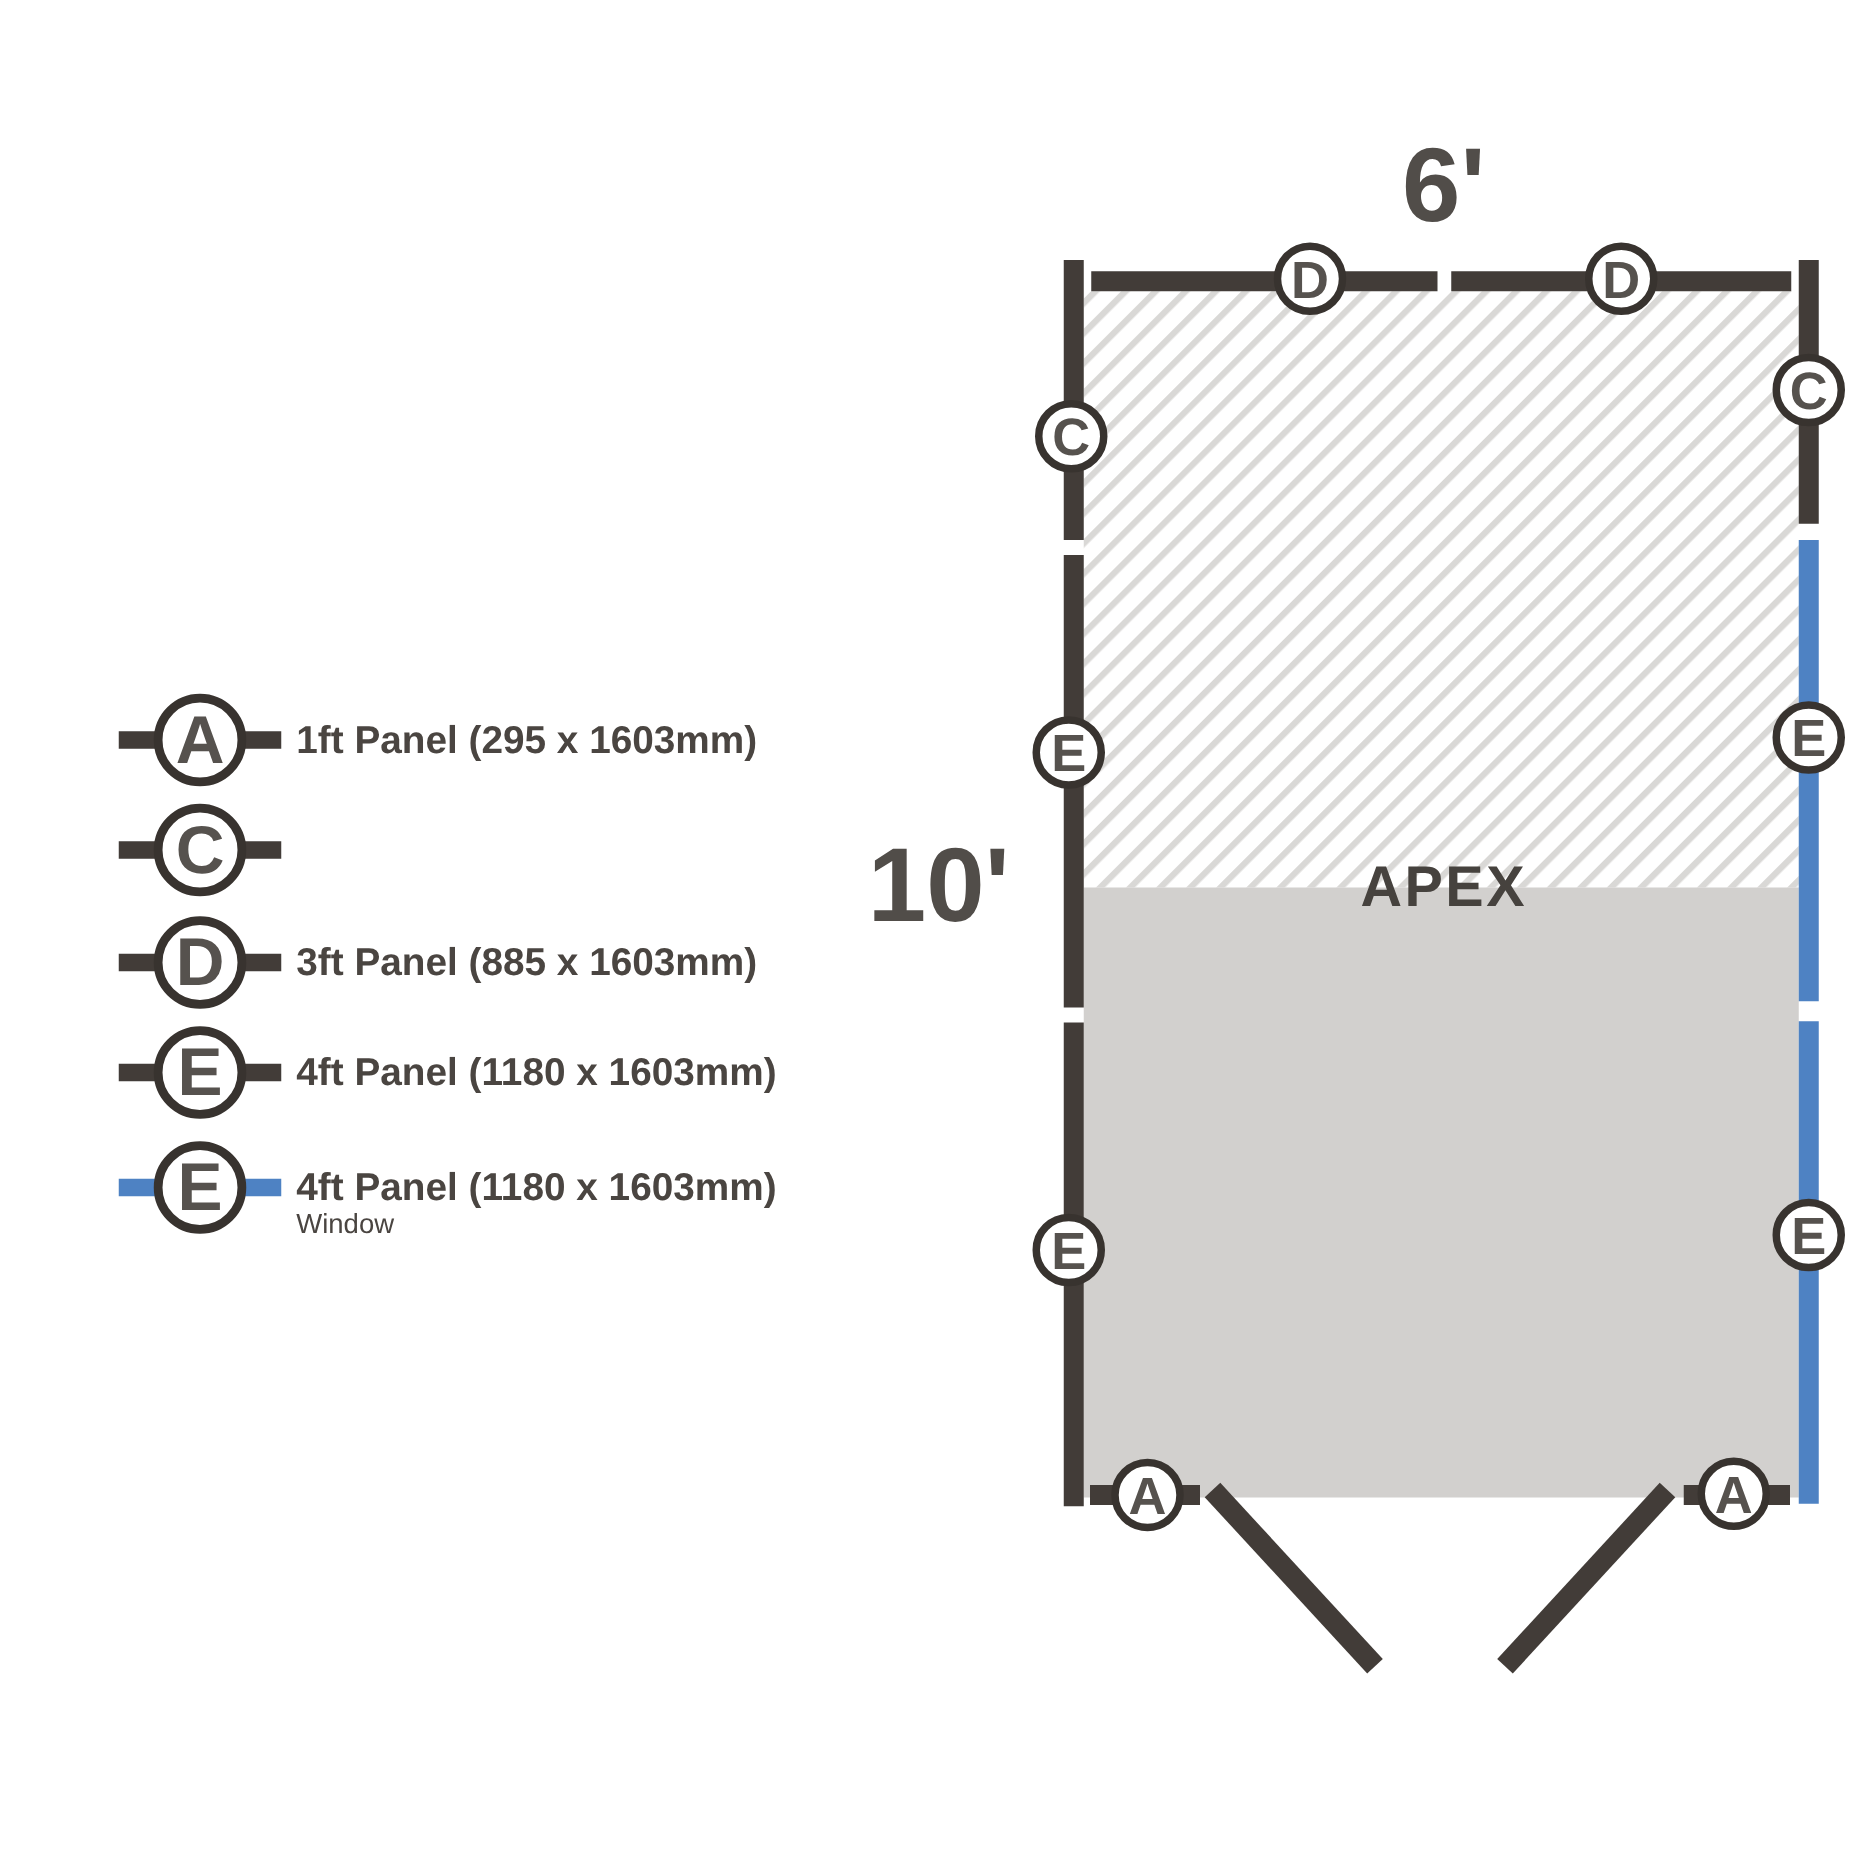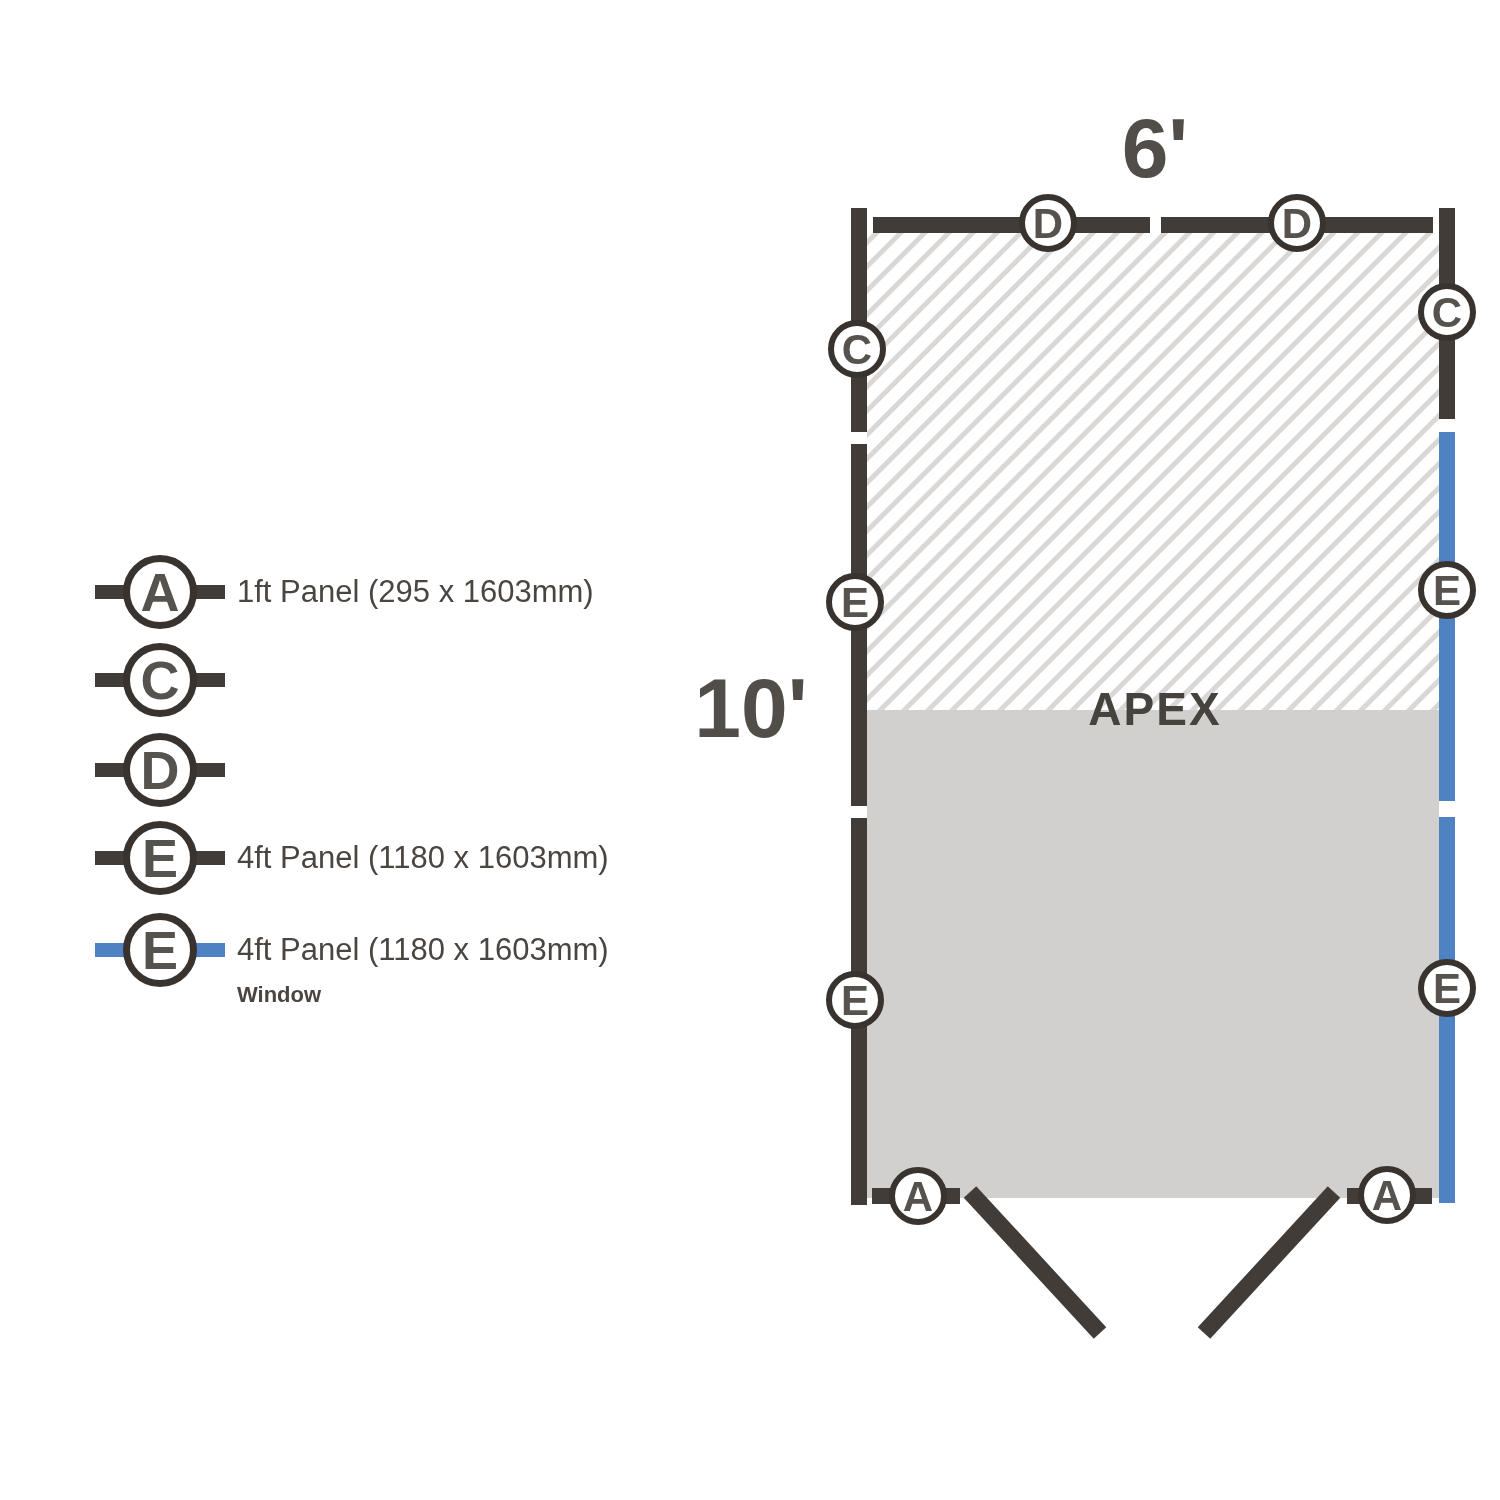--- a/index.html
+++ b/index.html
@@ -17,24 +17,24 @@
 
   
   .legend{position:absolute;left:0;top:0;width:700px;height:1500px;}
   .legend-row{position:absolute;left:90px;width:600px;height:90px;}
   .lr-line{position:absolute;left:5px;top:38px;width:130px;height:14px;background:var(--dark);}
   .lr-line.window{background:var(--blue);}
   .lr-circle{position:absolute;left:33px;top:8px;width:74px;height:74px;box-sizing:border-box;
              border:7px solid var(--circle-stroke);border-radius:50%;background:#fff;
              display:flex;align-items:center;justify-content:center;
              font-weight:bold;font-size:54px;color:var(--letter);}
-  .lr-text{position:absolute;left:147px;top:26px;font-weight:normal;font-size:31px;
+  .lr-text{position:absolute;left:147px;top:26px;font-weight:bold;font-size:31px;
            color:var(--text);white-space:nowrap;line-height:37px;}
-  .lr-sub{position:absolute;left:147px;top:61px;font-weight:bold;font-size:22px;
-          color:var(--text);white-space:nowrap;margin-top:16px;}
+  .lr-sub{position:absolute;left:147px;top:61px;font-weight:normal;font-size:22px;
+          color:var(--text);white-space:nowrap;}
 
   
   .marker-letter{font-family:"Liberation Sans",sans-serif;font-weight:bold;font-size:42px;
                  fill:var(--letter);text-anchor:middle;}
   .dim-label{font-family:"Liberation Sans",sans-serif;font-weight:bold;font-size:84px;
              fill:#514d49;text-anchor:middle;}
   .apex-label{font-family:"Liberation Sans",sans-serif;font-weight:bold;font-size:46px;
               fill:#46423e;text-anchor:middle;letter-spacing:2px;}
 </style>
 </head>
@@ -130,20 +130,21 @@
     <div class="lr-circle">
       <span>C</span>
     </div>
   </div>
 
   <div class="legend-row" style="top:725px">
     <div class="lr-line"></div>
     <div class="lr-circle">
       <span>D</span>
     </div>
+    <div class="lr-text">3ft Panel (885 x 1603mm)</div>
   </div>
 
   <div class="legend-row" style="top:813px">
     <div class="lr-line"></div>
     <div class="lr-circle">
       <span>E</span>
     </div>
     <div class="lr-text">4ft Panel (1180 x 1603mm)</div>
   </div>
 

